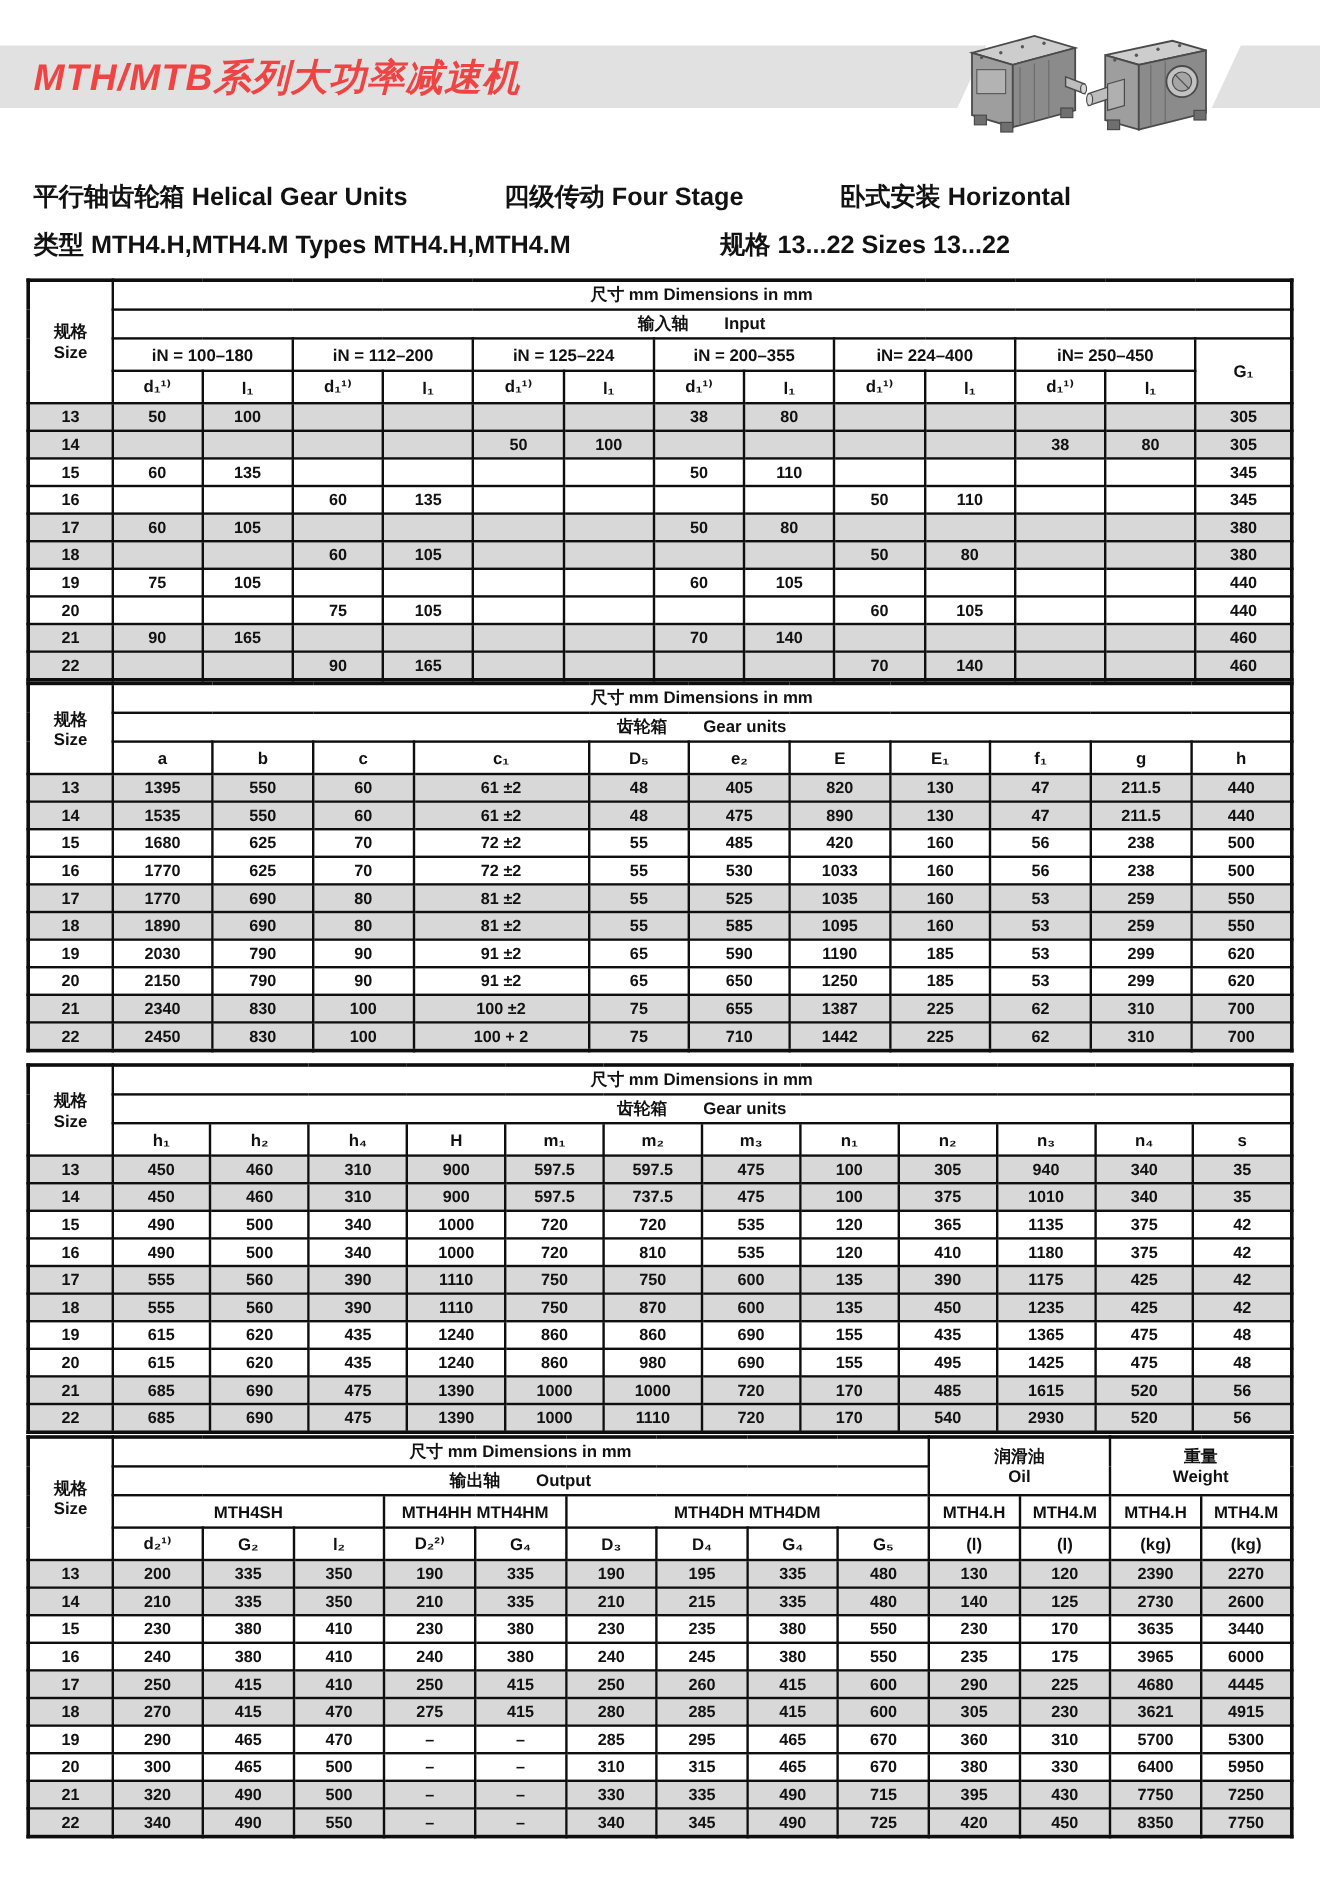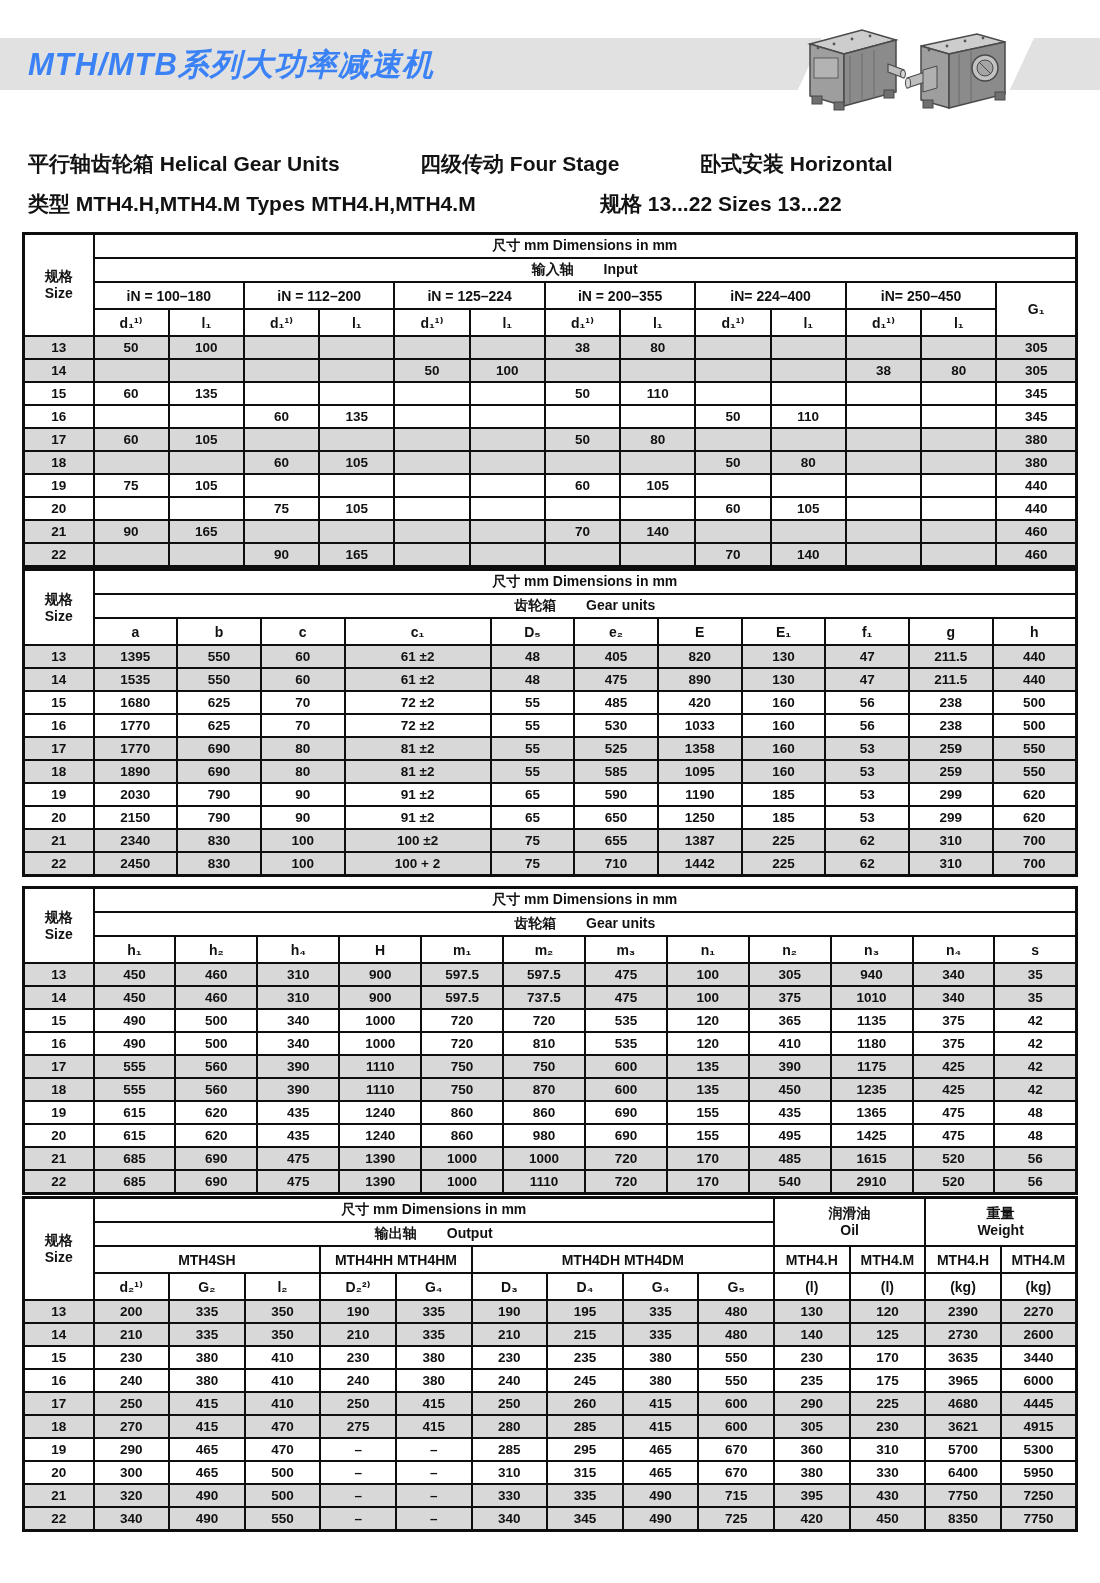--- a/index.html
+++ b/index.html
@@ -9,21 +9,21 @@
     font-family:"Liberation Sans","DejaVu Sans",sans-serif;
     color:#111;
   }
   
   .band{position:absolute;height:52px;top:38px;background:#e1e1e1;transform:skewX(-25deg);transform-origin:top left;}
   .band-main{left:0;width:822px;}
   .band-right{left:1034px;width:140px;}
   .page-title{
     position:absolute;top:44px;left:28px;z-index:3;
     font-size:31px;font-weight:800;font-style:italic;
-    color:#3b82f6;letter-spacing:1px;white-space:nowrap;
+    color:#ef4444;letter-spacing:1px;white-space:nowrap;
   }
   .gearbox{position:absolute;z-index:2;}
   .gb1{left:800px;top:22px;}
   .gb2{left:903px;top:26px;}
   
   .subtitle{position:absolute;left:28px;font-size:21px;font-weight:700;color:#121212;white-space:nowrap;}
   .sub1{top:150px;}
   .sub2{top:190px;}
   .subtitle span{position:absolute;top:0;white-space:nowrap;}
   .s1a{left:0;} .s1b{left:392px;} .s1c{left:672px;}
@@ -436,21 +436,21 @@
           <td>500</td>
         </tr>
         <tr class="gray">
           <td>17</td>
           <td>1770</td>
           <td>690</td>
           <td>80</td>
           <td>81 ±2</td>
           <td>55</td>
           <td>525</td>
-          <td>1358</td>
+          <td>1035</td>
           <td>160</td>
           <td>53</td>
           <td>259</td>
           <td>550</td>
         </tr>
         <tr class="gray">
           <td>18</td>
           <td>1890</td>
           <td>690</td>
           <td>80</td>
@@ -709,21 +709,21 @@
           <td>22</td>
           <td>685</td>
           <td>690</td>
           <td>475</td>
           <td>1390</td>
           <td>1000</td>
           <td>1110</td>
           <td>720</td>
           <td>170</td>
           <td>540</td>
-          <td>2910</td>
+          <td>2930</td>
           <td>520</td>
           <td>56</td>
         </tr>
       </tbody>
 </table>
 </div>
 
 <div class="tbl-wrap t4-pos">
 <table class="data-table">
   <colgroup>

